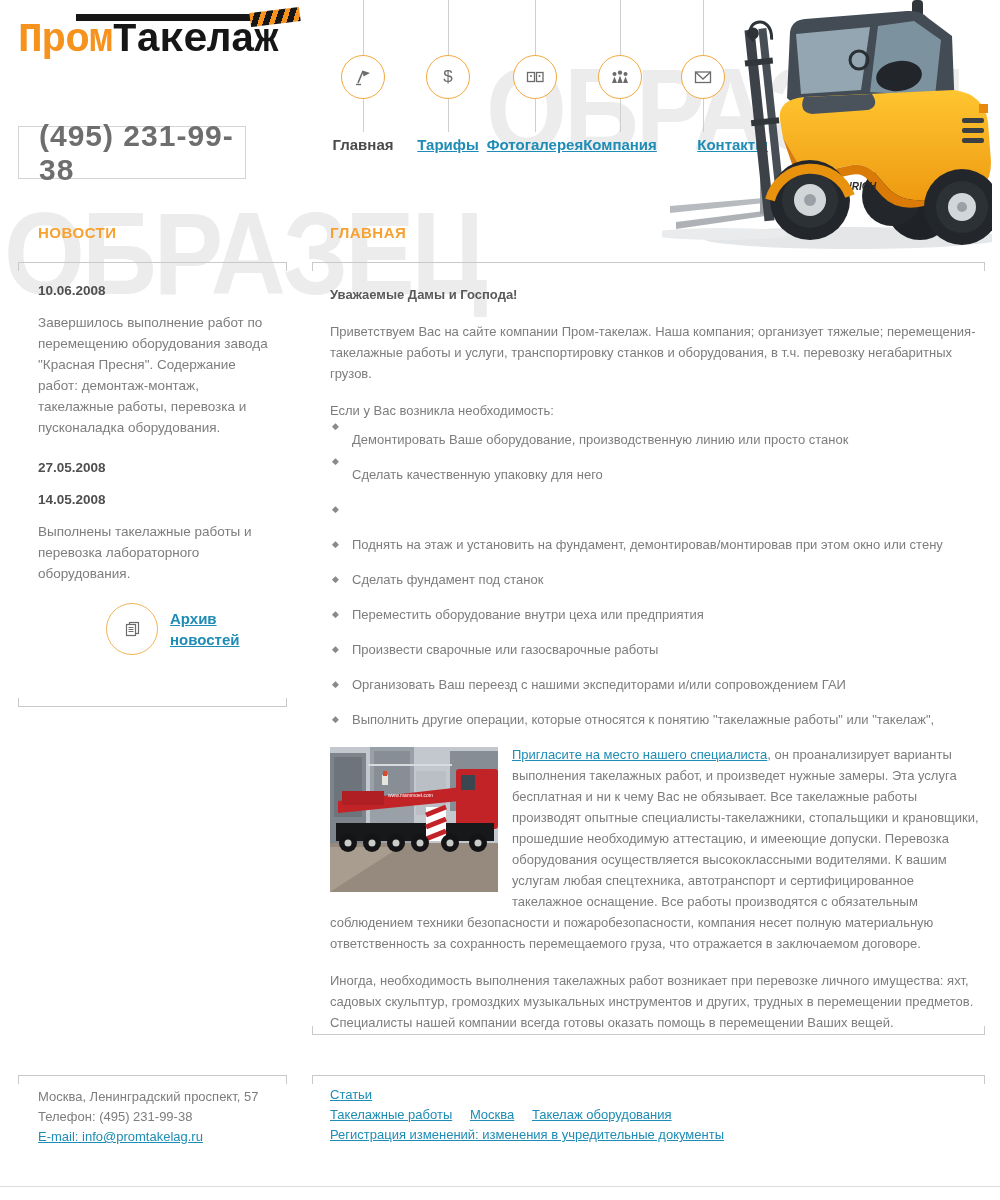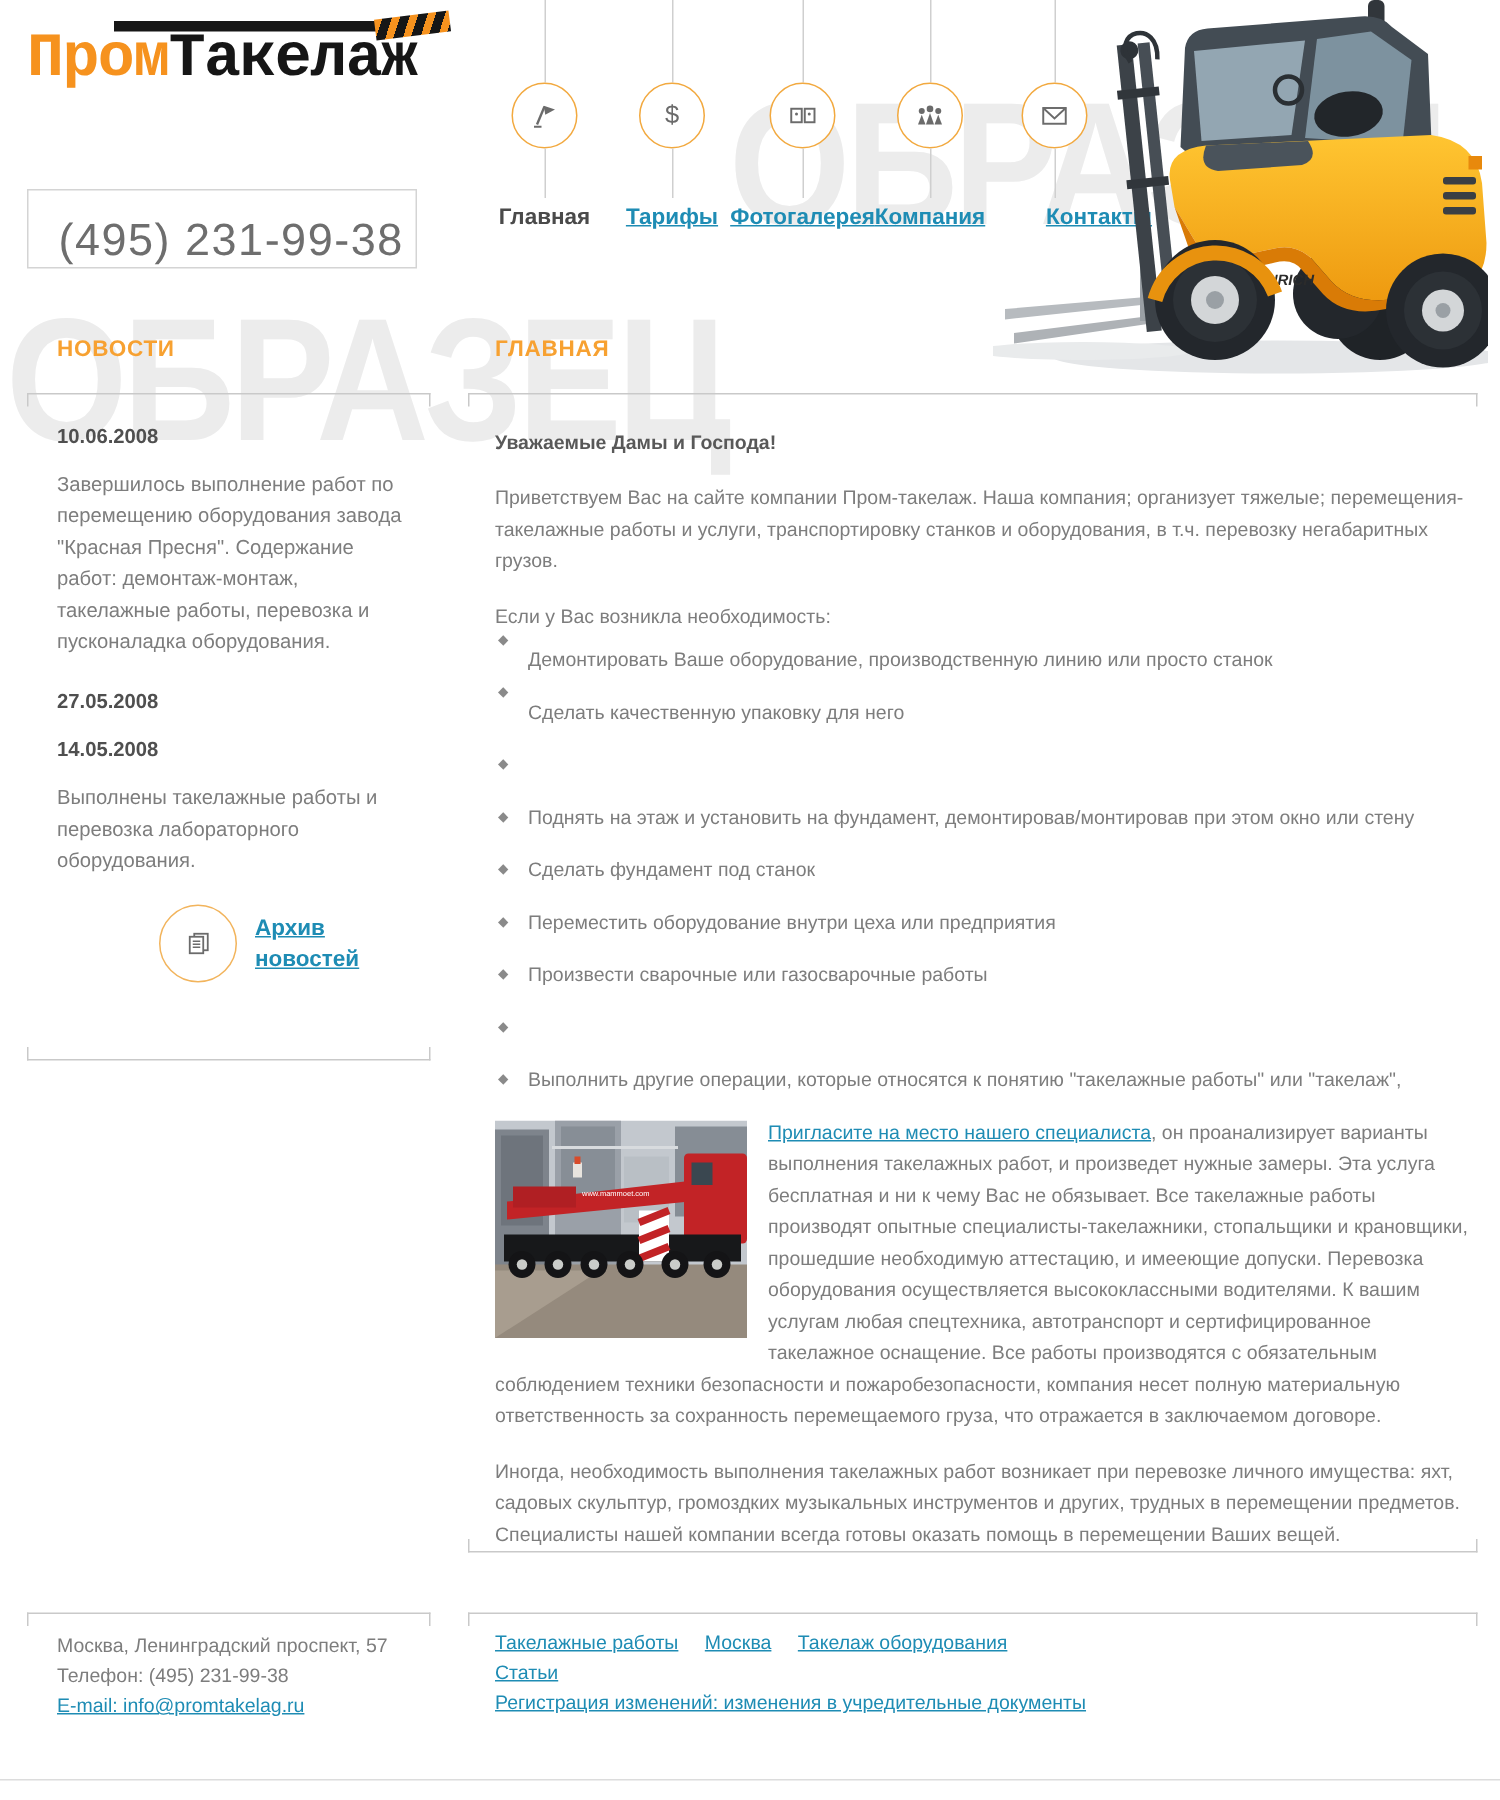--- a/index.html
+++ b/index.html
@@ -19,22 +19,22 @@
         font-family:Liberation Mono, monospace;font-weight:bold;font-size:41px;letter-spacing:-1px;
         padding-top:10px;line-height:1;}
   .logo-bar{position:absolute;top:4px;left:58px;width:218px;height:7px;background:#161616;}
   .logo-stripes{position:absolute;right:-6px;top:-4px;width:50px;height:14px;
         background:repeating-linear-gradient(115deg,#F6921E 0 5px,#161616 5px 11px);
         transform:rotate(-7deg);}
   .logo-p1{color:#F6921E;}
   .logo-p2{color:#161616;}
 
   
-  .phone-box{position:absolute;left:18px;top:126px;width:260px;height:53px;z-index:2;
-             border:1px solid #d4d4d4;display:flex;align-items:flex-end;padding-left:20px;box-sizing:border-box;}
+  .phone-box{position:absolute;left:18px;top:126px;width:228px;height:53px;z-index:2;
+             border:1px solid #d4d4d4;display:flex;align-items:center;padding-left:20px;box-sizing:border-box;font-weight:bold;}
   .phone-num{font-size:30px;color:#6e6e6e;letter-spacing:1px;}
 
   
   .nav-item{position:absolute;top:0;width:130px;height:160px;text-align:center;z-index:2;}
   .nav-vline{position:absolute;left:50%;width:1px;background:#cfcfcf;}
   .vl-top{top:0;height:55px;}
   .vl-bot{top:99px;height:33px;}
   .nav-circle{position:absolute;top:55px;left:50%;margin-left:-22px;width:44px;height:44px;
               border:1px solid #F2A93F;border-radius:50%;background:#fff;box-sizing:border-box;
               display:flex;align-items:center;justify-content:center;color:#6b6b6b;}
@@ -258,21 +258,21 @@
     <p>Приветствуем Вас на сайте компании Пром-такелаж. Наша компания; организует тяжелые; перемещения-такелажные работы и услуги, транспортировку  станков и оборудования, в т.ч. перевозку негабаритных грузов.</p>
     <p class="need">Если у Вас возникла необходимость:</p>
     <ul class="svc">
       <li class="raised"><span class="blt"></span><span>Демонтировать Ваше оборудование, производственную линию или просто станок</span></li>
       <li class="raised"><span class="blt"></span><span>Сделать качественную упаковку для него</span></li>
       <li><span class="blt"></span></li>
       <li><span class="blt"></span><span>Поднять на этаж и установить на фундамент, демонтировав/монтировав при этом окно или стену</span></li>
       <li><span class="blt"></span><span>Сделать фундамент под станок</span></li>
       <li><span class="blt"></span><span>Переместить оборудование внутри  цеха или предприятия</span></li>
       <li><span class="blt"></span><span>Произвести сварочные или газосварочные работы</span></li>
-      <li><span class="blt"></span></li>
+      <li><span class="blt"></span><span>Организовать Ваш переезд с нашими экспедиторами и/или сопровождением ГАИ</span></li>
       <li><span class="blt"></span><span>Выполнить другие  операции, которые относятся к понятию "такелажные работы" или "такелаж",</span></li>
     </ul>
     <p class="spec">
       <svg class="crane-img" viewBox="0 0 168 145">
         <rect x="0" y="0" width="168" height="98" fill="#c3c8ce"></rect>
         <rect x="0" y="6" width="36" height="92" fill="#7e848c"></rect>
         <rect x="4" y="10" width="28" height="60" fill="#5d636b" opacity=".5"></rect>
         <rect x="40" y="0" width="44" height="98" fill="#9aa0a8"></rect>
         <rect x="44" y="4" width="36" height="50" fill="#7c828a" opacity=".6"></rect>
         <rect x="120" y="4" width="48" height="60" fill="#868d95"></rect>
@@ -318,23 +318,23 @@
 
   <div class="hrule down" style="left:18px;top:1075px;width:269px;"></div>
   <div class="foot-left">
     <div>Москва, Ленинградский проспект, 57</div>
     <div>Телефон: (495) 231-99-38</div>
     <a>E-mail: info@promtakelag.ru</a>
   </div>
 
   <div class="hrule down" style="left:312px;top:1075px;width:673px;"></div>
   <div class="foot-right">
+    <div class="row"><a>Статьи</a></div>
     <div class="row">
       <a>Такелажные работы</a>
       <a>Москва</a>
       <a>Такелаж оборудования</a>
     </div>
-    <div class="row"><a>Статьи</a></div>
     <div class="row"><a>Регистрация изменений: изменения в учредительные документы</a></div>
   </div>
 
   <div class="bottom-line"></div>
 </div>
 
 </body></html>

